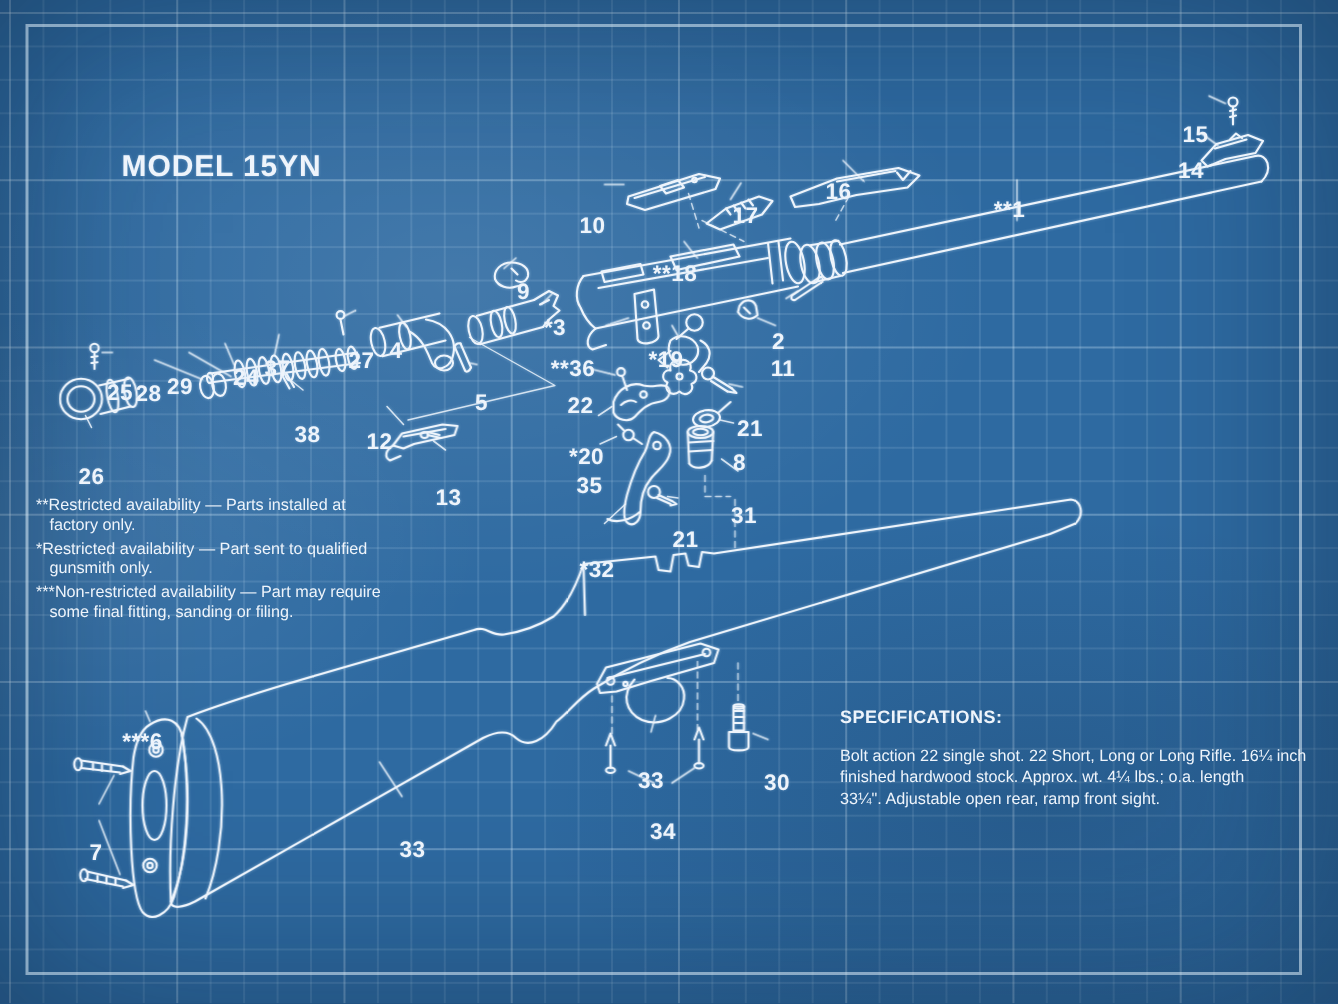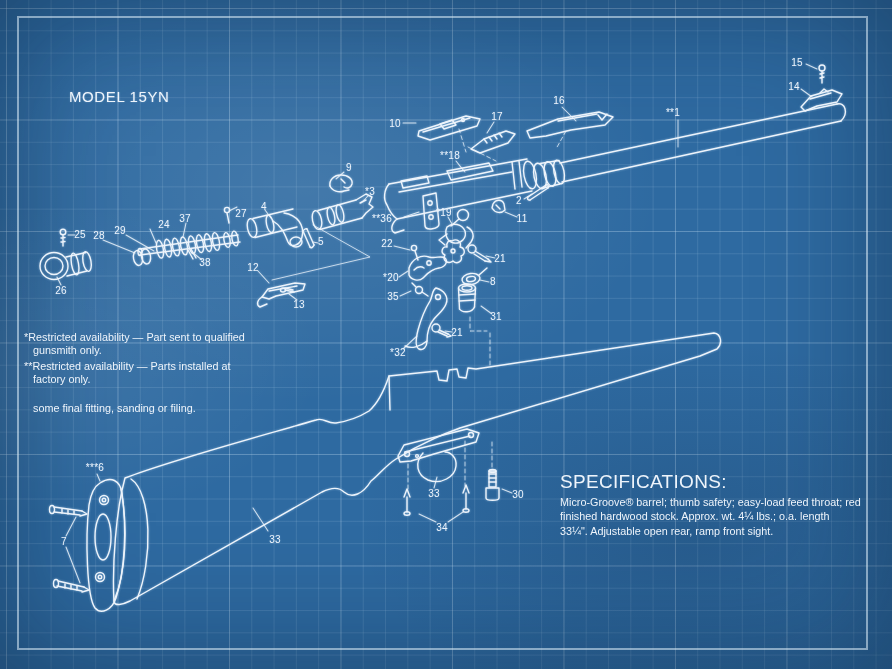--- a/index.html
+++ b/index.html
@@ -27,39 +27,40 @@
       radial-gradient(600px 360px at 34% 28%, rgba(255,255,255,.10), rgba(255,255,255,0) 60%),
       radial-gradient(420px 260px at 8% 54%, rgba(255,255,255,.08), rgba(255,255,255,0) 60%),
       radial-gradient(520px 300px at 78% 80%, rgba(10,30,55,.18), rgba(10,30,55,0) 65%);
     box-shadow: inset 0 0 130px rgba(7,24,44,.45);
   }
   .border-frame {
     position:absolute; left:17px; top:16px; right:24px; bottom:19px;
     border:2px solid rgba(223,238,249,.55); pointer-events:none;
   }
   .title {
-    position:absolute; left:65px; top:84px; margin:4px;
-    font-size:15px; font-weight:normal; letter-spacing:.6px;
+    position:absolute; left:65px; top:84px; margin:16px;
+    font-size:20px; font-weight:bold; letter-spacing:.6px;
     text-shadow:0 0 2px rgba(180,215,245,.45);
   }
   .footnotes { position:absolute; left:24px; top:331px; font-size:10.8px; line-height:1.2; }
   .footnotes p { margin:0 0 3px 0; white-space:nowrap; }
   .footnotes .cont { padding-left:9px; }
   .specs { position:absolute; left:560px; top:471px; width:332px; }
-  .specs-heading { font-size:19px; font-weight:normal; letter-spacing:.3px; margin-bottom:2px; }
+  .specs-heading { font-size:12px; font-weight:bold; letter-spacing:.3px; margin-bottom:12px; }
   .specs-line { font-size:10.8px; line-height:1.32; white-space:nowrap; }
   svg.art { position:absolute; inset:0; filter:drop-shadow(0 0 1.2px rgba(190,222,250,.55)); }
   svg.art * { stroke:var(--ink,#eaf2fa); stroke-width:1.4; fill:none; stroke-linecap:round; stroke-linejoin:round; }
   svg.art .ld * , svg.art .ld { stroke-width:1.05; opacity:.92; }
   svg.art .dash * , svg.art .dash { stroke-width:1; stroke-dasharray:4 3; opacity:.85; }
   svg.art .thin { stroke-width:.9; }
   .part-label {
     position:absolute; transform:translate(-50%,-50%);
-    font-size:10px; font-weight:normal; letter-spacing:.3px; white-space:nowrap;
+    font-size:15px; font-weight:bold; letter-spacing:.3px; white-space:nowrap;
     text-shadow:0 0 2px rgba(170,210,245,.4);
+    margin-top:28px;
   }
 </style>
 </head>
 <body>
 
 <div class="sheet" style="background: rgb(46, 106, 161);">
   <div class="layer grid-minor"></div>
   <div class="layer grid-major"></div>
   <div class="layer cloud"></div>
   <div class="border-frame"></div>
@@ -393,24 +394,24 @@
       <span class="part-label" style="left: 398px; top: 352px;">*32</span>
       <span class="part-label" style="left: 95px; top: 467px;">***6</span>
       <span class="part-label" style="left: 64px; top: 541px;">7</span>
       <span class="part-label" style="left: 275px; top: 539px;">33</span>
       <span class="part-label" style="left: 434px; top: 493px;">33</span>
       <span class="part-label" style="left: 518px; top: 494px; text-align: center;">30</span>
       <span class="part-label" style="left: 442px; top: 527px;">34</span>
     </div>
 
   <div class="footnotes">
+    <p><span>**Restricted availability — Parts installed at</span><br><span class="cont">factory only.</span></p>
     <p><span>*Restricted availability — Part sent to qualified</span><br><span class="cont">gunsmith only.</span></p>
-    <p><span>**Restricted availability — Parts installed at</span><br><span class="cont">factory only.</span></p>
-    <p><br><span class="cont">some final fitting, sanding or filing.</span></p>
+    <p><span>***Non-restricted availability — Part may require</span><br><span class="cont">some final fitting, sanding or filing.</span></p>
   </div>
 
   <div class="specs">
     <div class="specs-heading">SPECIFICATIONS:</div>
-    <div class="specs-line">Micro-Groove® barrel; thumb safety; easy-load feed throat; red</div>
+    <div class="specs-line">Bolt action 22 single shot. 22 Short, Long or Long Rifle. 16¼ inch</div>
     <div class="specs-line">finished hardwood stock. Approx. wt. 4¼ lbs.; o.a. length</div>
     <div class="specs-line">33¼". Adjustable open rear, ramp front sight.</div>
   </div>
 </div>
 
 </body></html>

